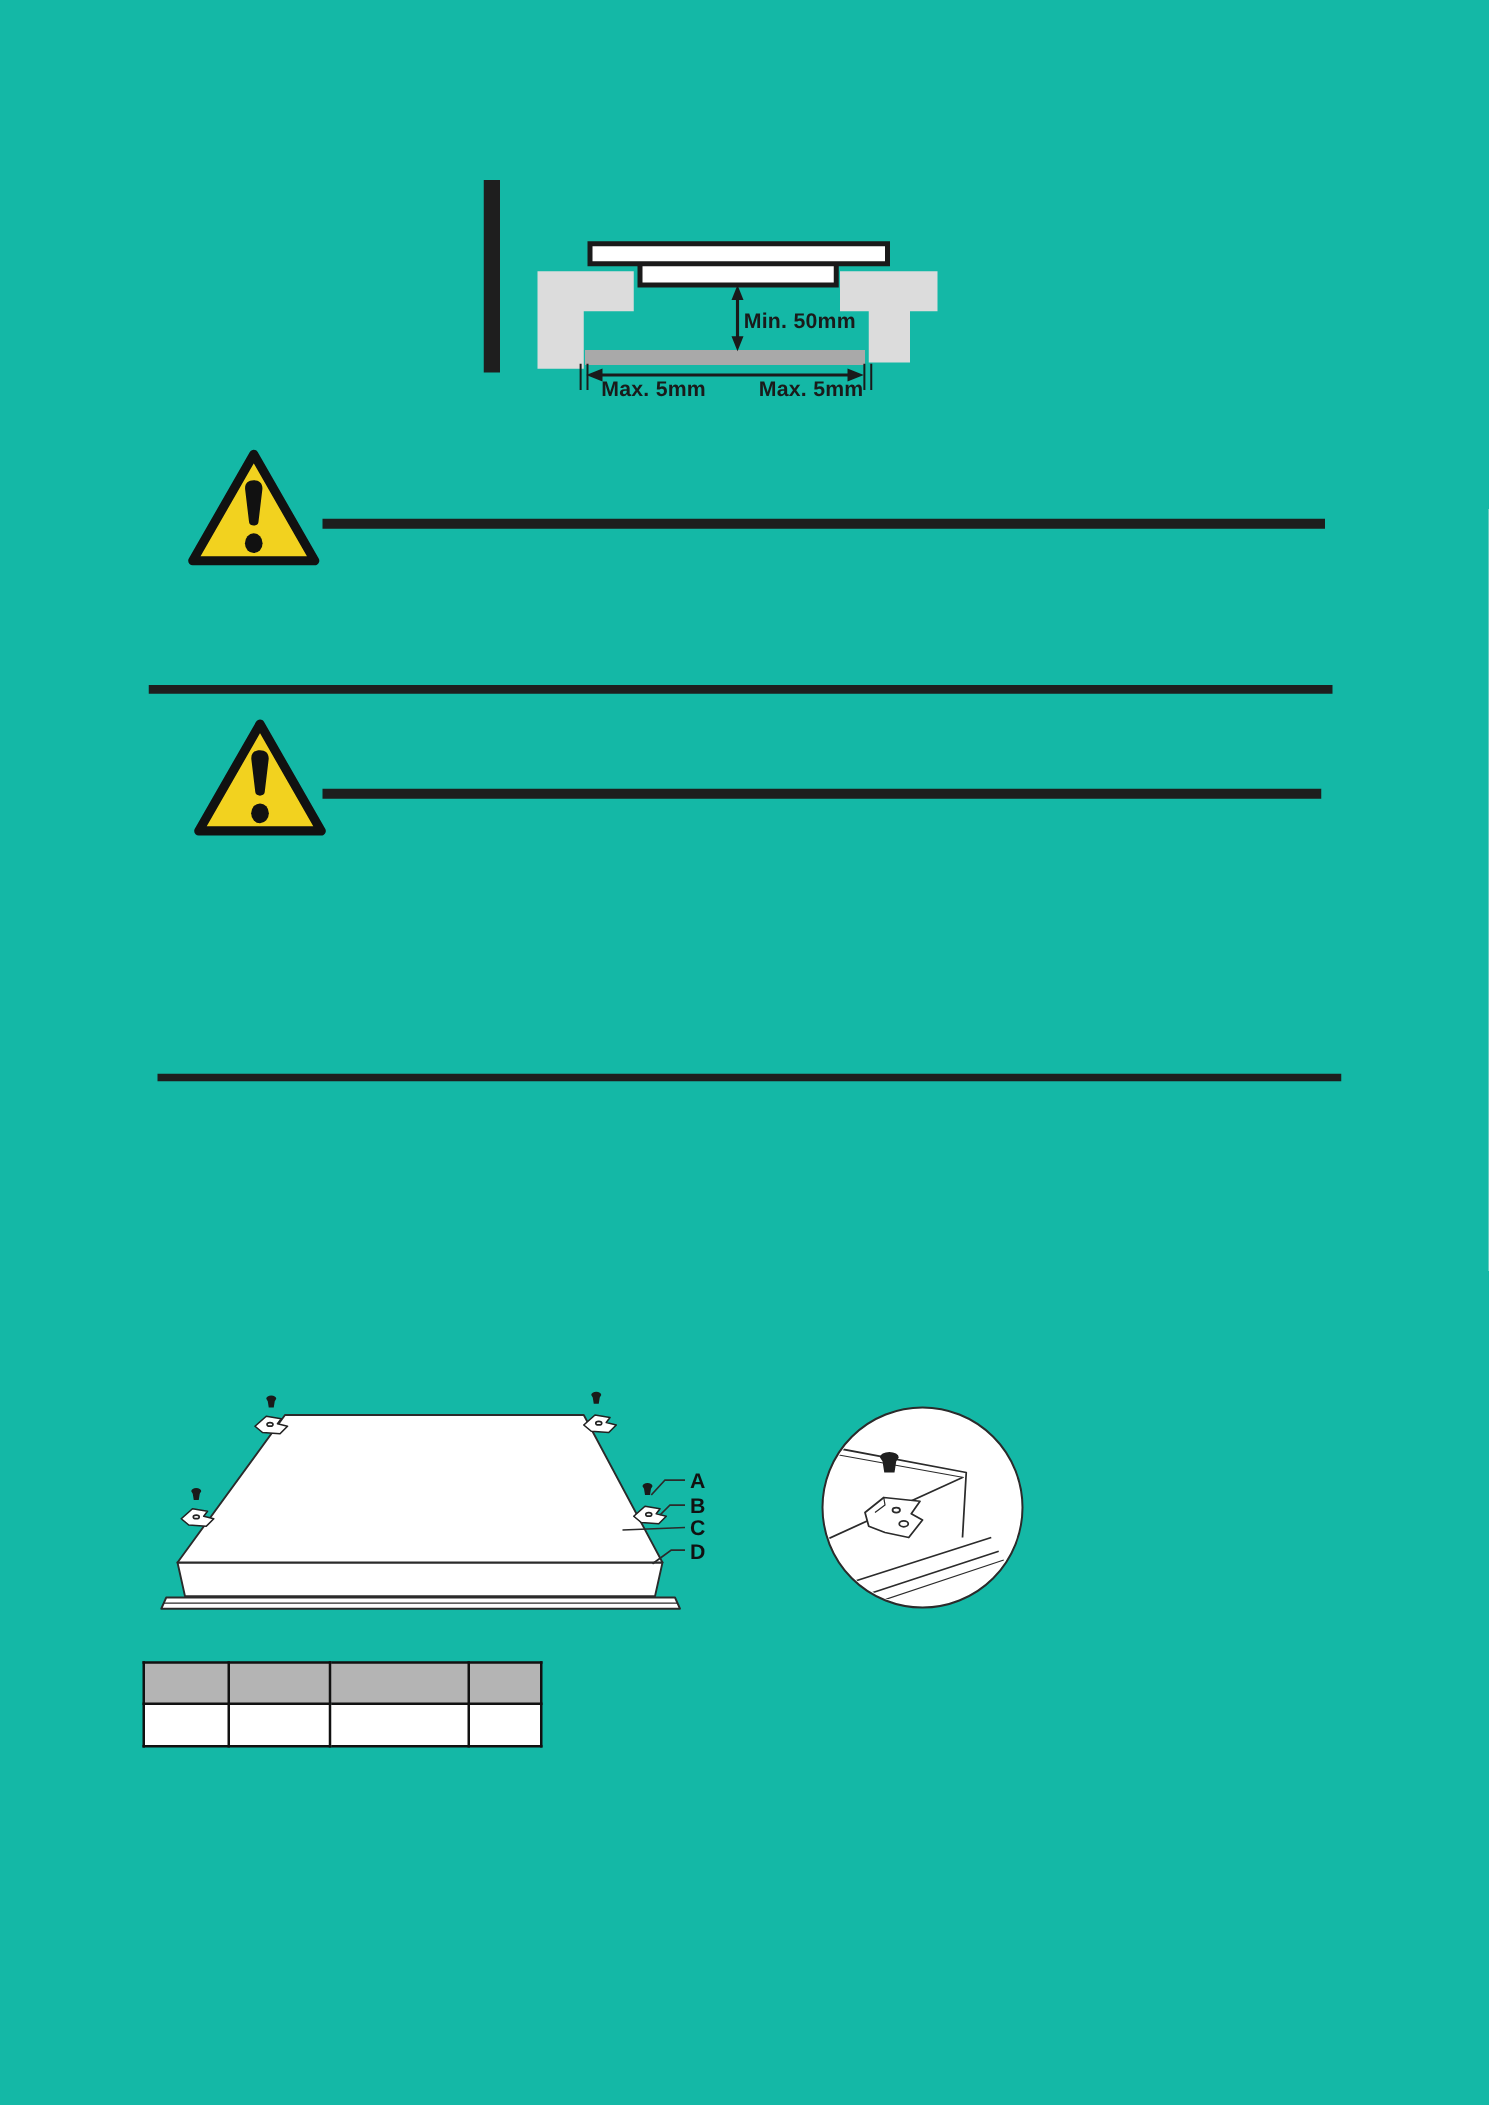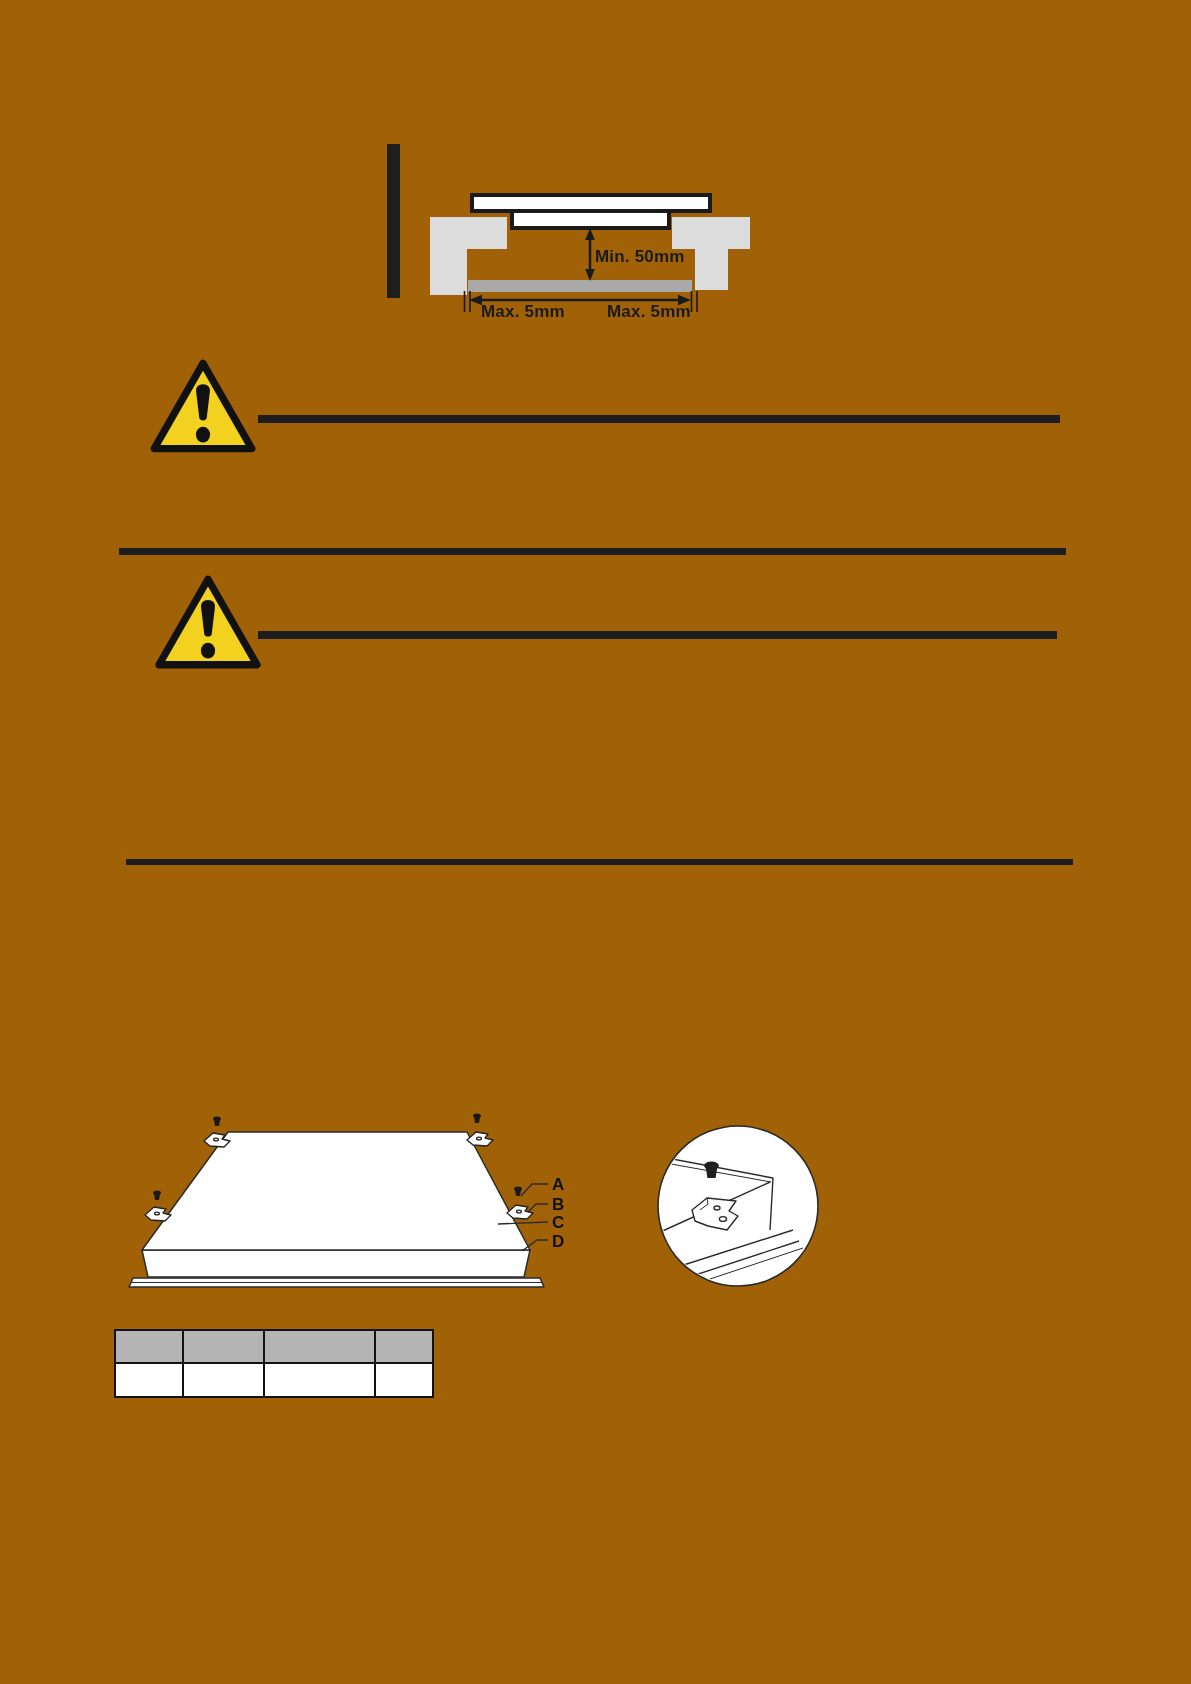--- a/index.html
+++ b/index.html
@@ -1,20 +1,20 @@
 <!DOCTYPE html>
 <html><head>
 <meta charset="utf-8">
 <style>
   html,body{margin:0;padding:0;background:#e8e8e8;}
   .page{
     position:relative;
     width:1191px;height:1684px;
     margin:0 auto;
-    background:#a16207;
+    background:#14b8a6;
     font-family:"Liberation Sans", sans-serif;
     overflow:hidden;
   }
   .abs{position:absolute;}
   .dim-label{
     position:absolute;
     font-weight:700;
     font-size:17px;
     color:#1a1a1a;
     white-space:nowrap;

